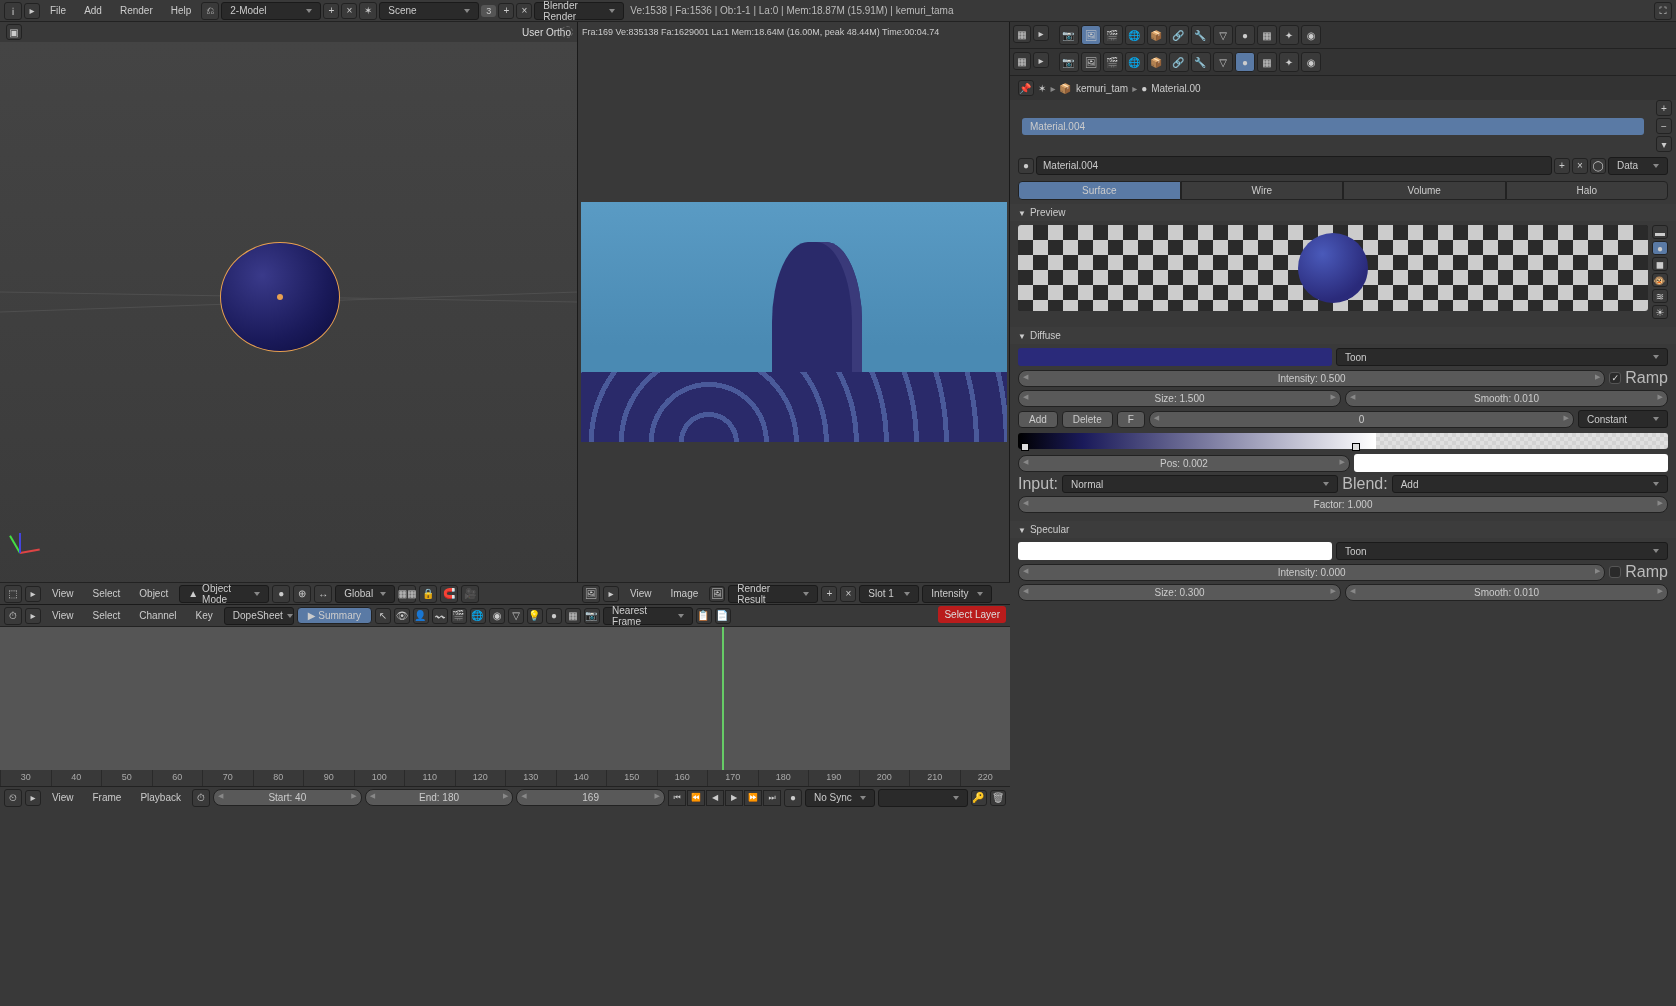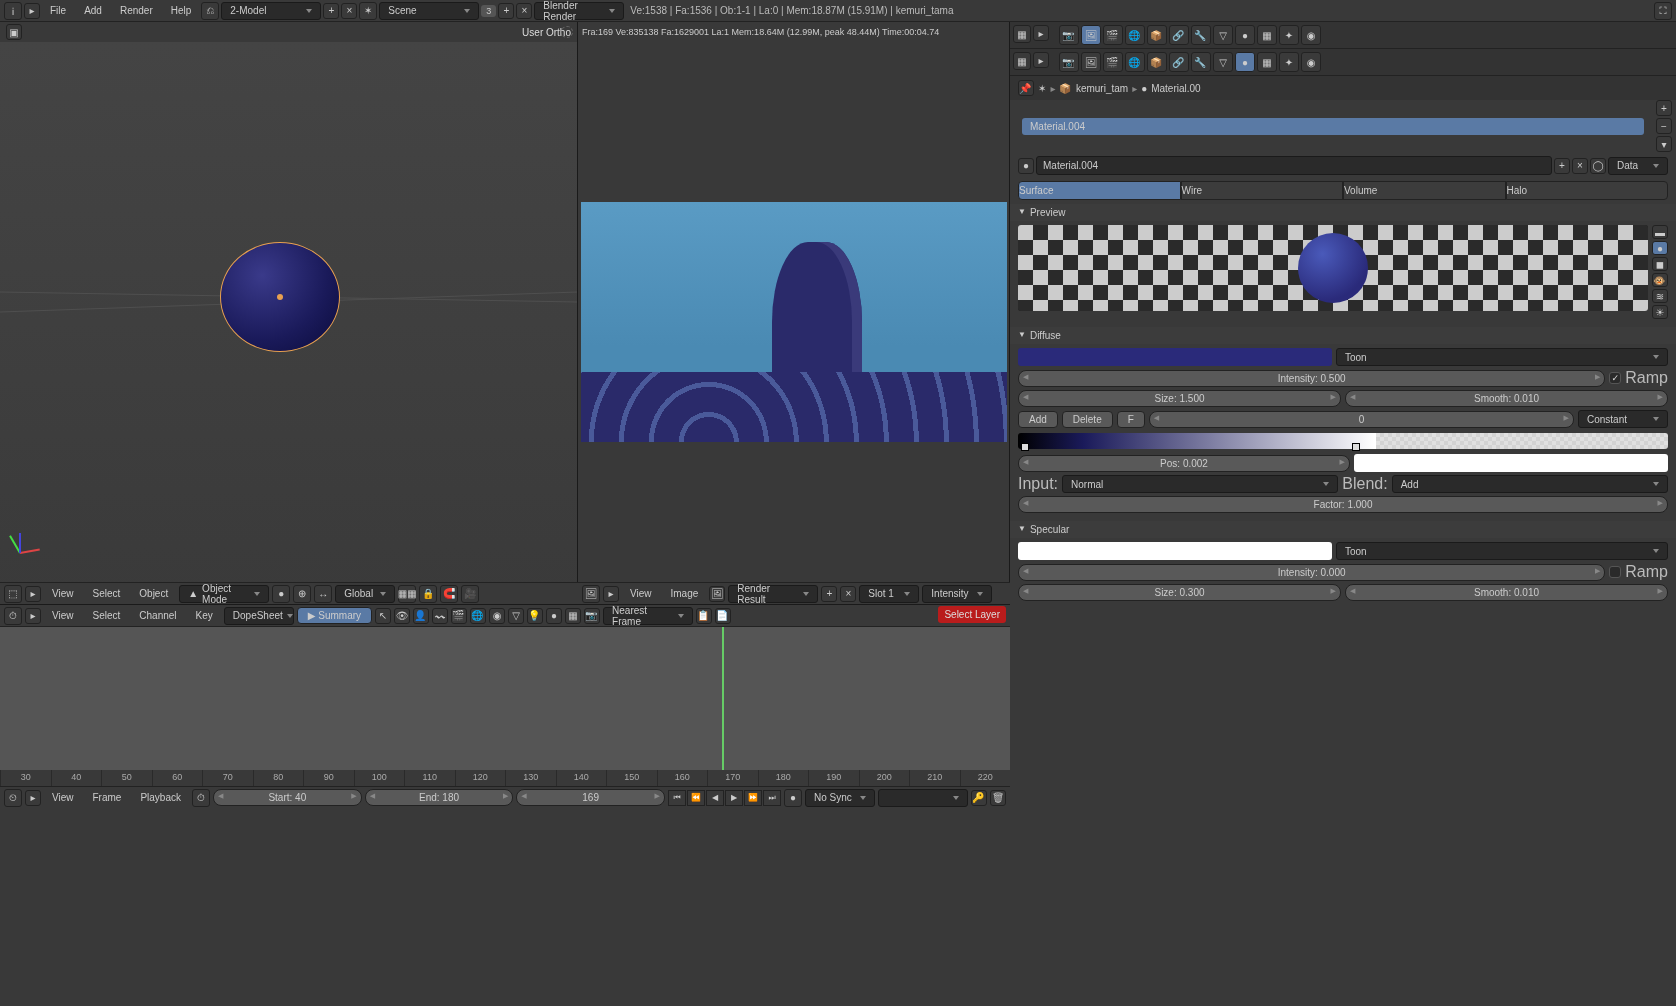--- a/index.html
+++ b/index.html
@@ -38,26 +38,26 @@
 .tab-icon{width:20px;height:20px;background:#3a3a3a;border:1px solid #222;border-radius:3px;cursor:pointer;display:flex;align-items:center;justify-content:center}
 .tab-icon.active{background:#5a7aa5}
 .breadcrumb{display:flex;align-items:center;gap:4px;padding:4px 8px;background:#333;font-size:10px}
 .bc-sep{color:#888}
 .mat-slot{background:#5a7aa5;border-radius:3px;padding:3px 8px;margin:4px 8px;flex:1;display:flex;align-items:center}
 .slot-row{display:flex;align-items:center;gap:4px;padding:0 4px}
 .slot-btns{display:flex;flex-direction:column;gap:2px}
 .mat-name-row{display:flex;gap:2px;padding:4px 8px;align-items:center}
 .mat-name-input{flex:1;background:#2a2a2a;border:1px solid #1a1a1a;border-radius:3px;padding:3px 6px;color:#ccc}
 .seg-btns{display:flex;margin:2px 8px}
-.seg-btn{flex:1;background:#3c3c3c;border:1px solid #222;padding:3px 0;text-align:left;cursor:pointer}
+.seg-btn{flex:1;background:#3c3c3c;border:1px solid #222;padding:3px 0;text-align:center;cursor:pointer}
 .seg-btn.active{background:#5a7aa5}
 .seg-btn:first-child{border-radius:4px 0 0 4px}
 .seg-btn:last-child{border-radius:0 4px 4px 0}
 .panel{margin:2px 0}
-.panel-head{display:flex;align-items:flex-start;gap:4px;padding:3px 8px;background:#3c3c3c;cursor:pointer}
+.panel-head{display:flex;align-items:flex-end;gap:4px;padding:3px 8px;background:#3c3c3c;cursor:pointer}
 .panel-head::before{content:"▼";font-size:8px}
 .panel-body{padding:4px 8px;background:#393939;display:flex;flex-direction:column;gap:3px}
 .preview-box{height:86px;background:#1a1a1a;border-radius:3px;position:relative;overflow:hidden;display:flex;align-items:center;justify-content:center}
 .checker{position:absolute;inset:0;background:repeating-conic-gradient(#2a2a2a 0 25%,#ccc 25% 50%) 0 0/30px 30px}
 .preview-sphere{width:70px;height:70px;background:radial-gradient(circle at 35% 30%,#4a5aba,#2a2a7a 70%);border-radius:50%;position:relative;z-index:1}
 .color-swatch{height:18px;background:#2a2a7a;border-radius:3px;cursor:pointer}
 .fld-row{display:flex;gap:4px;align-items:center}
 .num-field{flex:1;background:#595959;border:1px solid #222;border-radius:8px;padding:2px 8px;text-align:center;cursor:pointer;position:relative}
 .num-field::before{content:"◀";position:absolute;left:4px;font-size:7px;color:#888}
 .num-field::after{content:"▶";position:absolute;right:4px;font-size:7px;color:#888}
@@ -137,21 +137,21 @@
         <div class="axis-line ax-x"></div>
         <div class="axis-line ax-y"></div>
         <div class="axis-line ax-z"></div>
       </div>
       <div class="vp-objlabel">(169) kemuri_tama</div>
     </div>
   </div>
 
   <div class="imgview">
     <div class="img-header">
-      <span class="img-stats">Fra:169 Ve:835138 Fa:1629001 La:1 Mem:18.64M (12.99M, peak 48.44M) Time:00:04.74</span>
+      <span class="img-stats">Fra:169 Ve:835138 Fa:1629001 La:1 Mem:18.64M (16.00M, peak 48.44M) Time:00:04.74</span>
     </div>
     <div class="img-canvas">
       <div class="render-img">
         <div class="smoke-col"></div>
         <div class="smoke-base"></div>
       </div>
     </div>
   </div>
 
   <div class="props">

